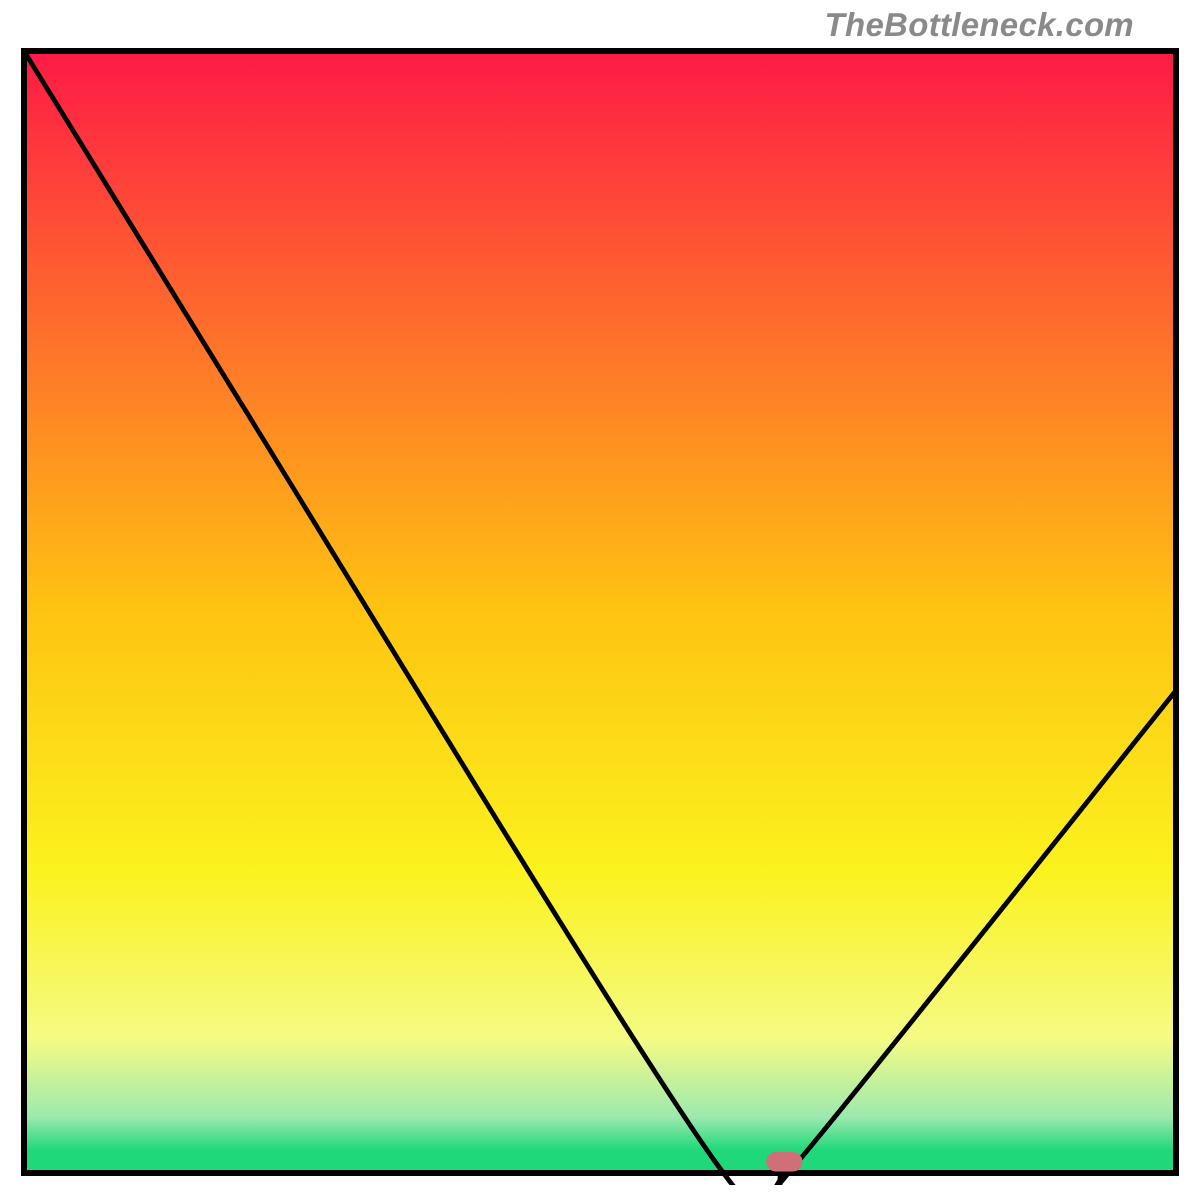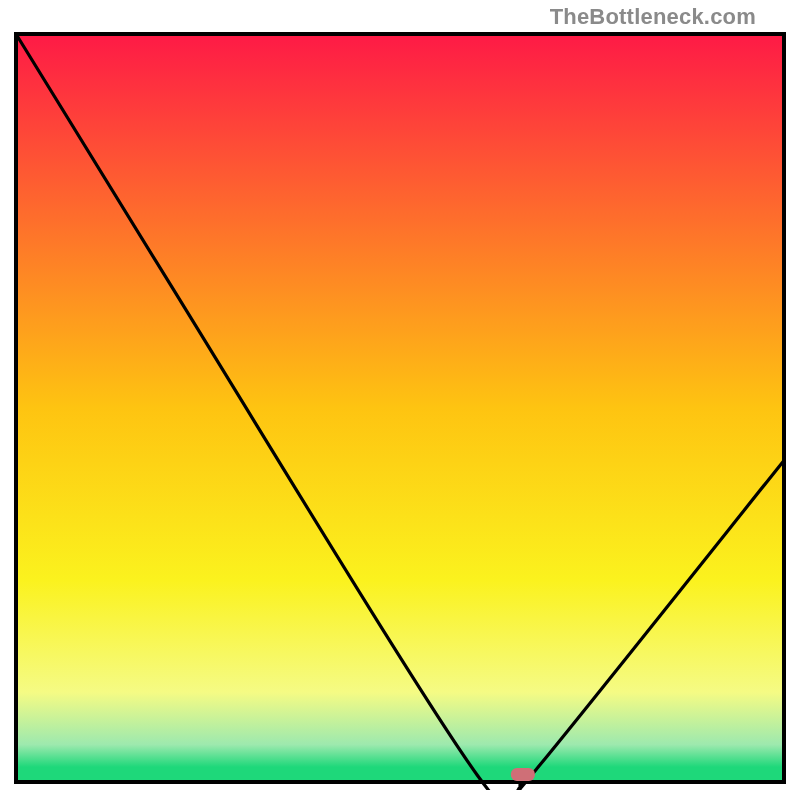--- a/index.html
+++ b/index.html
@@ -7,20 +7,21 @@
     padding: 0;
     width: 800px;
     height: 800px;
     background: #ffffff;
     font-family: Arial, Helvetica, sans-serif;
   }
   .wrap {
     position: relative;
     width: 768px;
     height: 800px;
+    font-style: italic;
   }
   .attribution {
     position: absolute;
     top: 4px;
     right: 12px;
     font-size: 22px;
     font-weight: 600;
     color: #8a8a8a;
     letter-spacing: 0.2px;
   }

